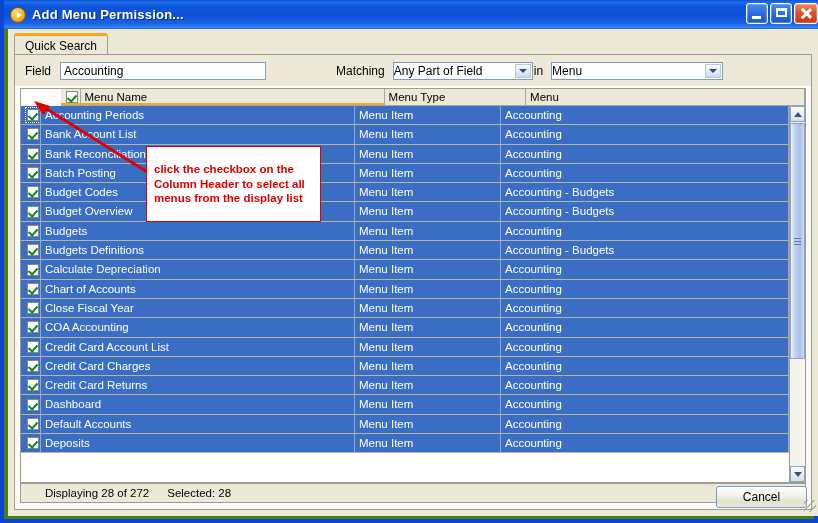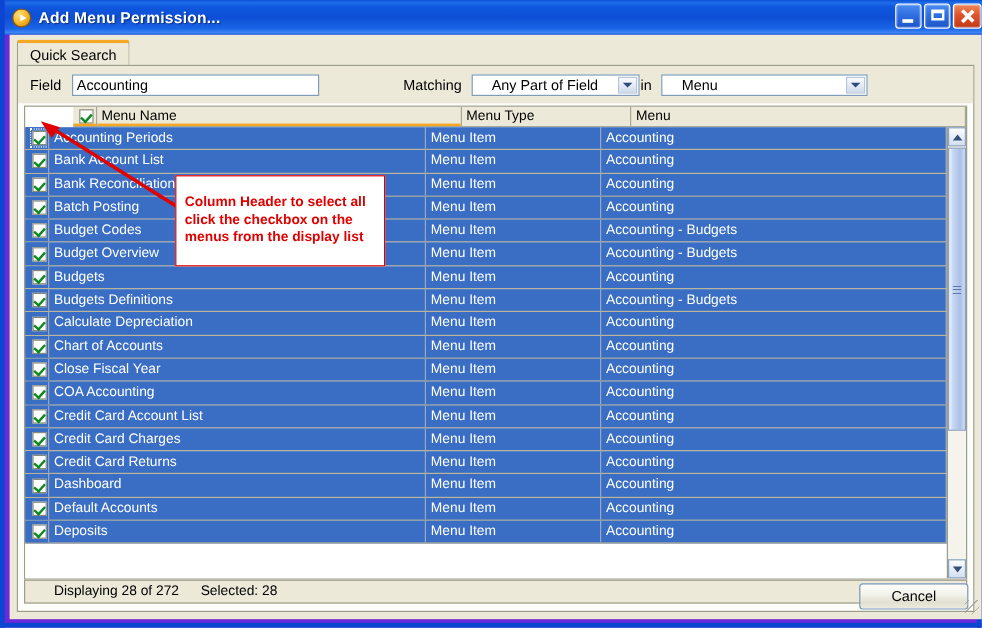--- a/index.html
+++ b/index.html
@@ -7,21 +7,21 @@
     width: 818px; height: 523px;
     overflow: hidden;
     font-family: "Liberation Sans", sans-serif;
   }
   body { background: #ece9d8; }
 
   .window {
     position: absolute;
     left: 0; top: 0;
     width: 818px; height: 523px;
-    background: #6d28d9;
+    background: #4d7c0f;
     box-sizing: border-box;
     border-left: 4px solid #0a46d2;
     border-right: 4px solid #0a46d2;
     border-bottom: 4px solid #0a46d2;
     border-top: 0;
   }
 
   
   .titlebar {
     position: absolute; left: 0; top: 0;
@@ -142,21 +142,21 @@
     outline: none;
   }
   .combo {
     height: 18px;
     border: 1px solid #7f9db9;
     background: #fff;
     box-sizing: border-box;
     display: flex; align-items: center;
     position: relative;
   }
-  .combo .cval { font-size: 12px; padding-left: 16px; color: #000; white-space: nowrap; }
+  .combo .cval { font-size: 12px; padding-left: 0; color: #000; white-space: nowrap; }
   .combo .carrow {
     position: absolute; right: 1px; top: 1px;
     width: 16px; height: 14px;
     background: linear-gradient(180deg,#fbfbfc 0%, #e4eaf4 50%, #cfdbeb 100%);
     border: 1px solid #b6c6da;
     box-sizing: border-box;
     display: flex; align-items: center; justify-content: center;
   }
   .combo .carrow::after {
     content: "";
@@ -565,16 +565,16 @@
     </div>
   </div>
 </div>
 
 <svg class="annot-svg" viewBox="0 0 818 523">
   <line x1="152" y1="175" x2="42" y2="106" stroke="#e00000" stroke-width="3"></line>
   <polygon points="34,101 50,106 43,115" fill="#e00000"></polygon>
 </svg>
 
 <div class="callout">
+  <div class="line">click the checkbox on the</div>
   <div class="line">Column Header to select all</div>
-  <div class="line">click the checkbox on the</div>
   <div class="line">menus from the display list</div>
 </div>
 
 </body></html>

